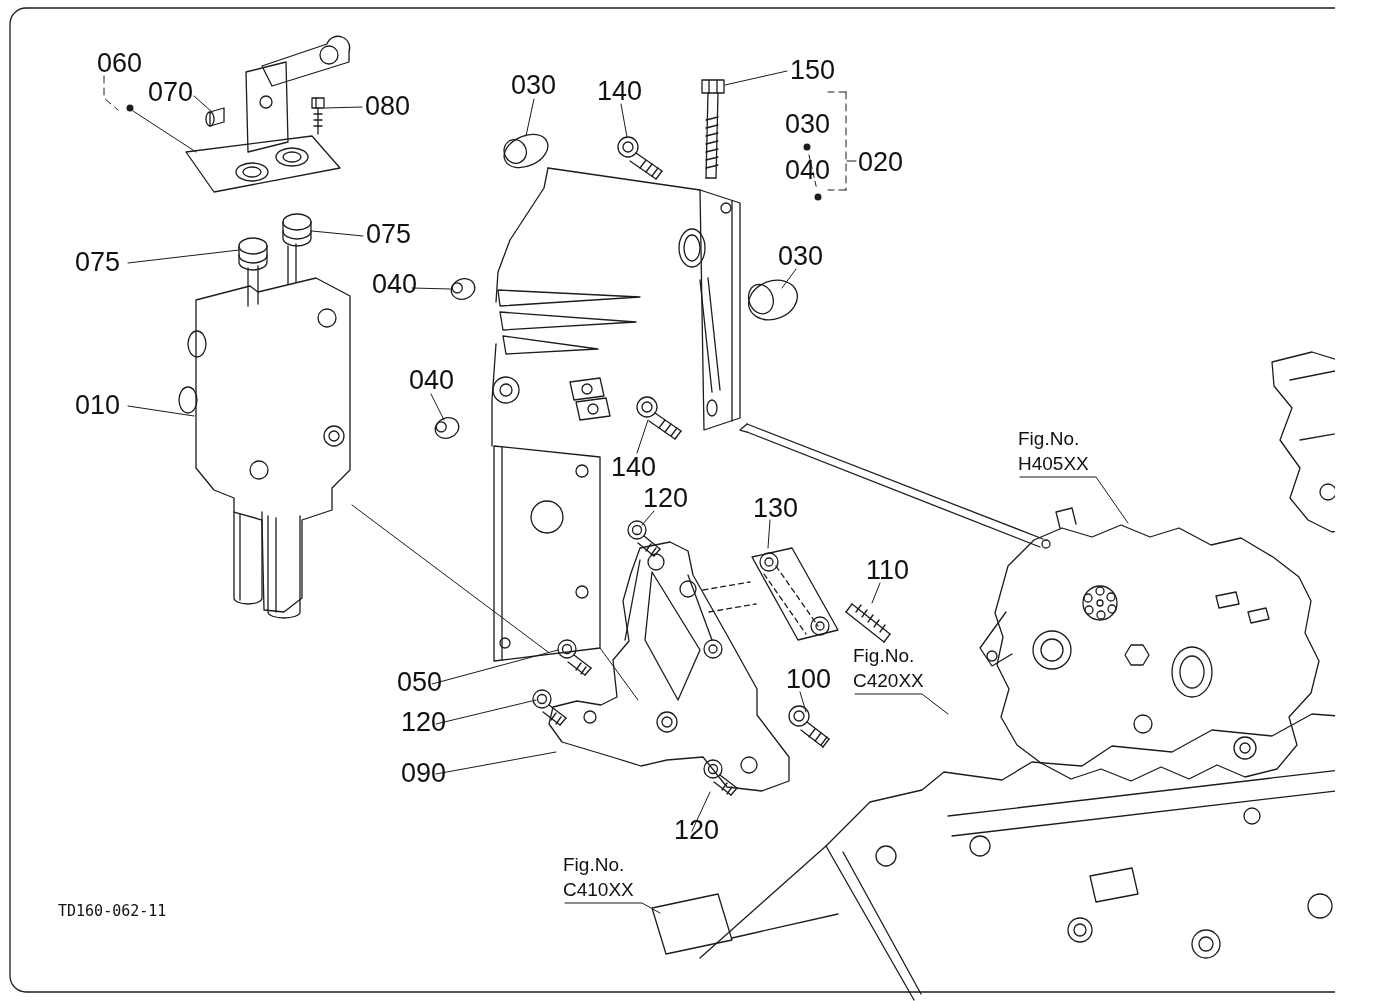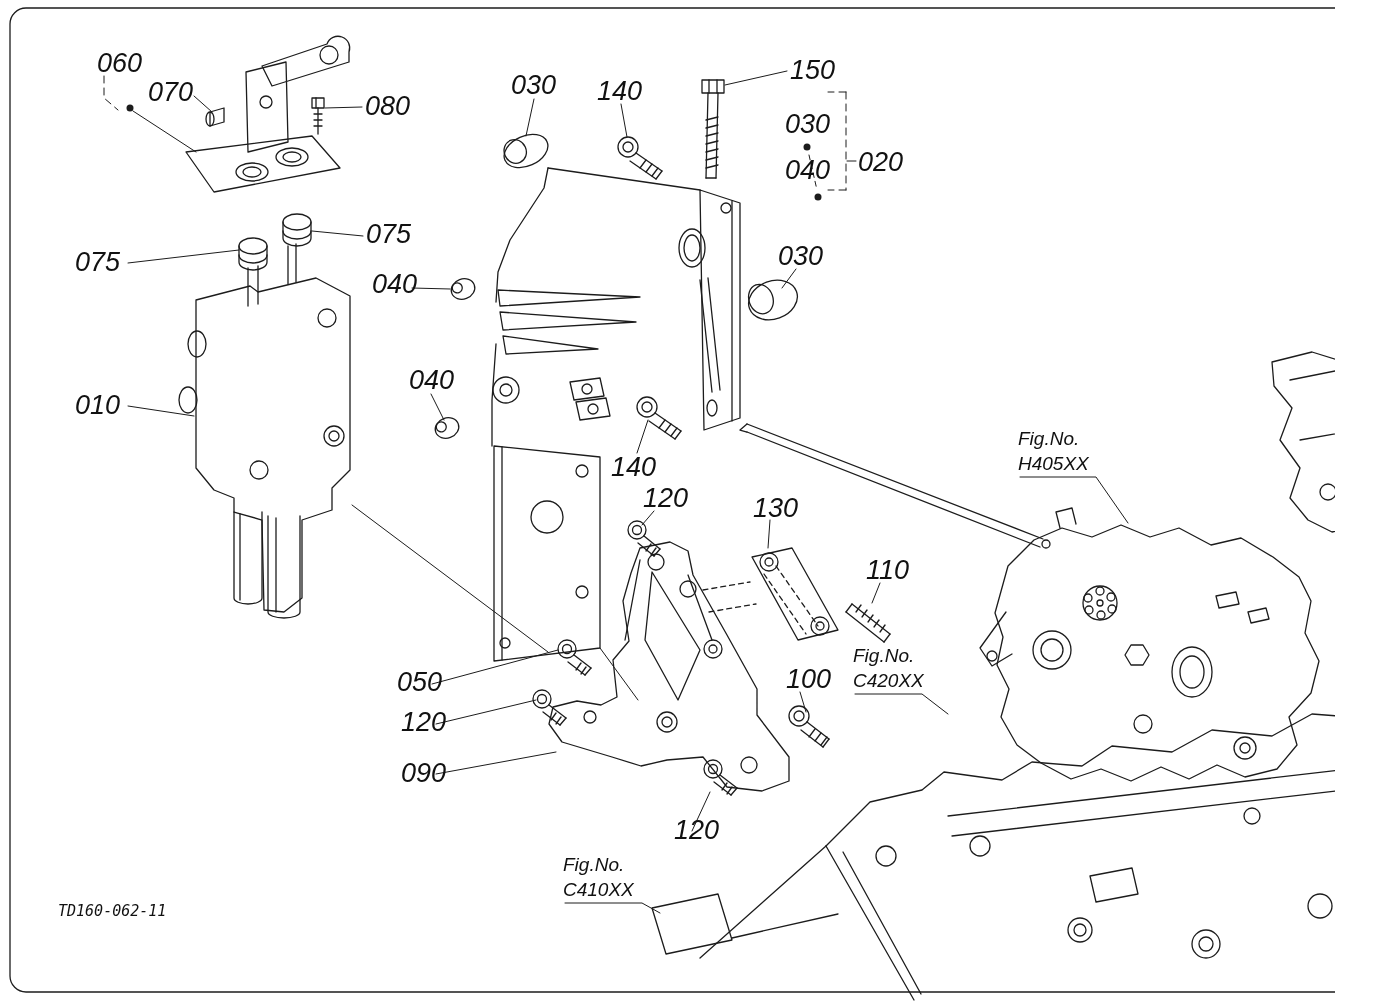--- a/index.html
+++ b/index.html
@@ -1,17 +1,17 @@
 <!DOCTYPE html>
 <html><head>
 <meta charset="utf-8">
 <style>
   html,body{margin:0;padding:0;background:#ffffff;}
   .page{position:relative;width:1335px;height:1001px;background:#ffffff;overflow:hidden;
-        font-family:"Liberation Sans",sans-serif;font-style:italic;}
+        font-family:"Liberation Sans",sans-serif;}
   svg{position:absolute;left:0;top:0;}
   .ln{fill:none;stroke:#1c1c1c;stroke-width:1.3;stroke-linejoin:round;stroke-linecap:round;}
   .thin{stroke-width:1;}
   .dash{stroke-dasharray:7 5;}
   .dash2{stroke-dasharray:5 4;}
   .dot{fill:#1c1c1c;stroke:none;}
   .callout{font-size:27px;font-family:"Liberation Sans",sans-serif;fill:#111111;}
   .figref{font-size:19px;font-family:"Liberation Sans",sans-serif;fill:#111111;}
   .code{font-size:15px;font-family:"DejaVu Sans Mono",monospace;fill:#111111;}
 </style>

